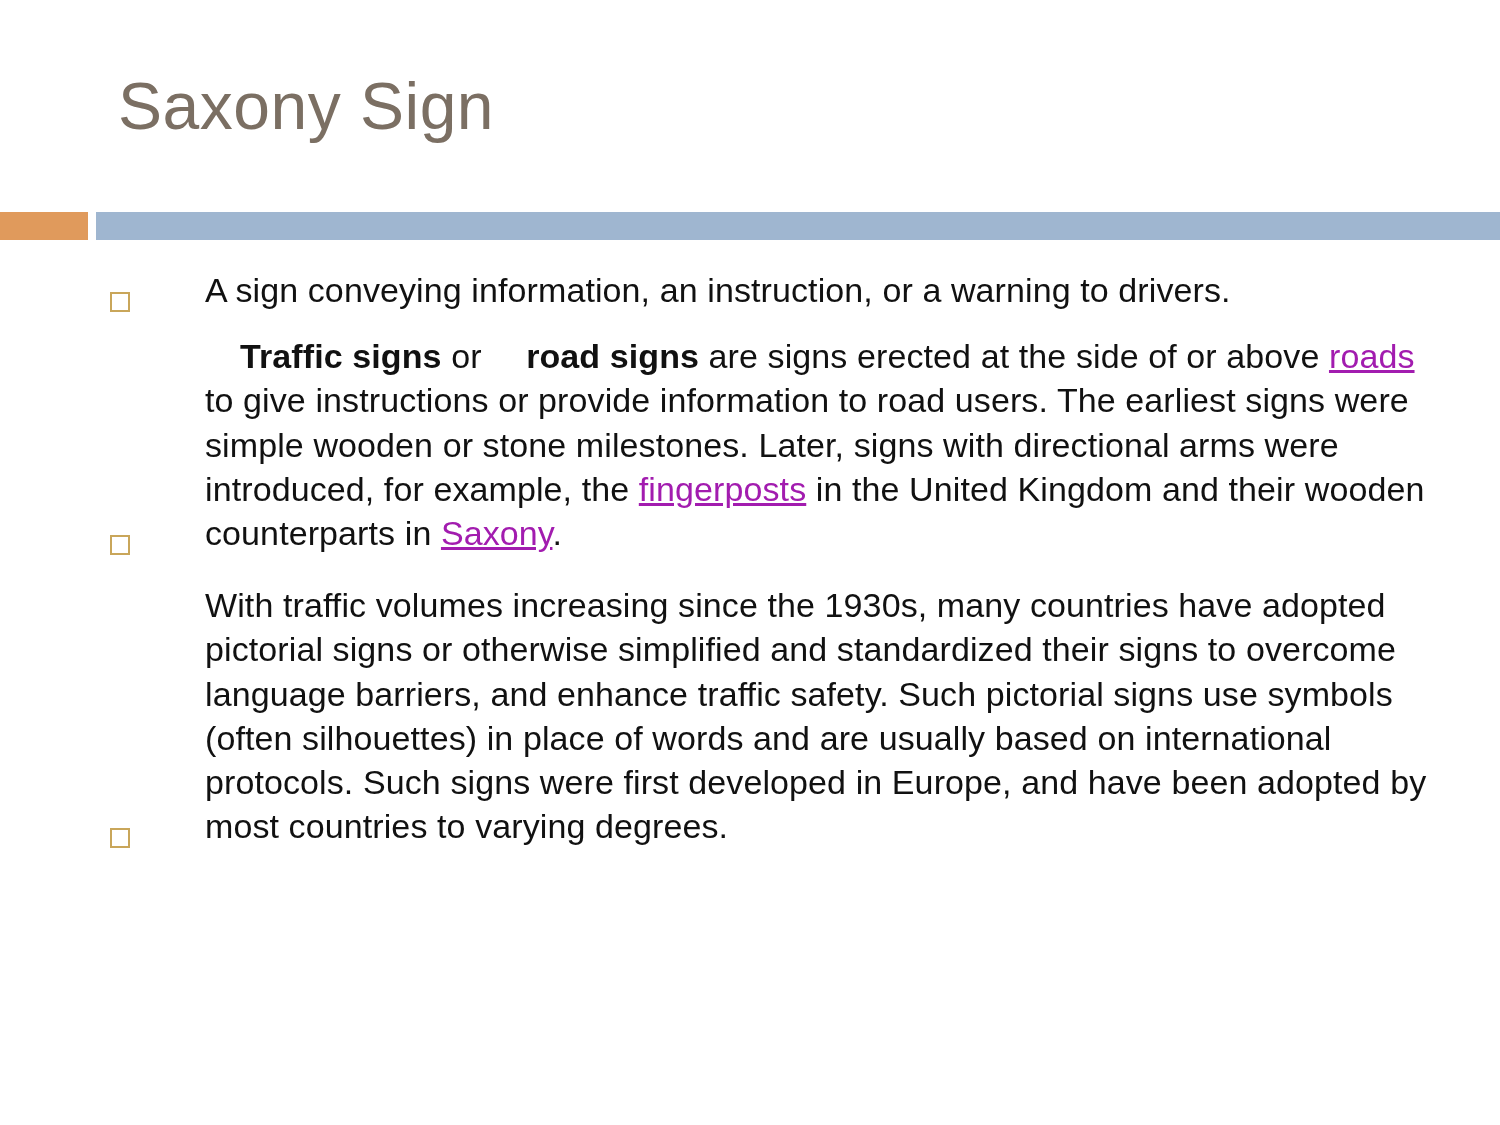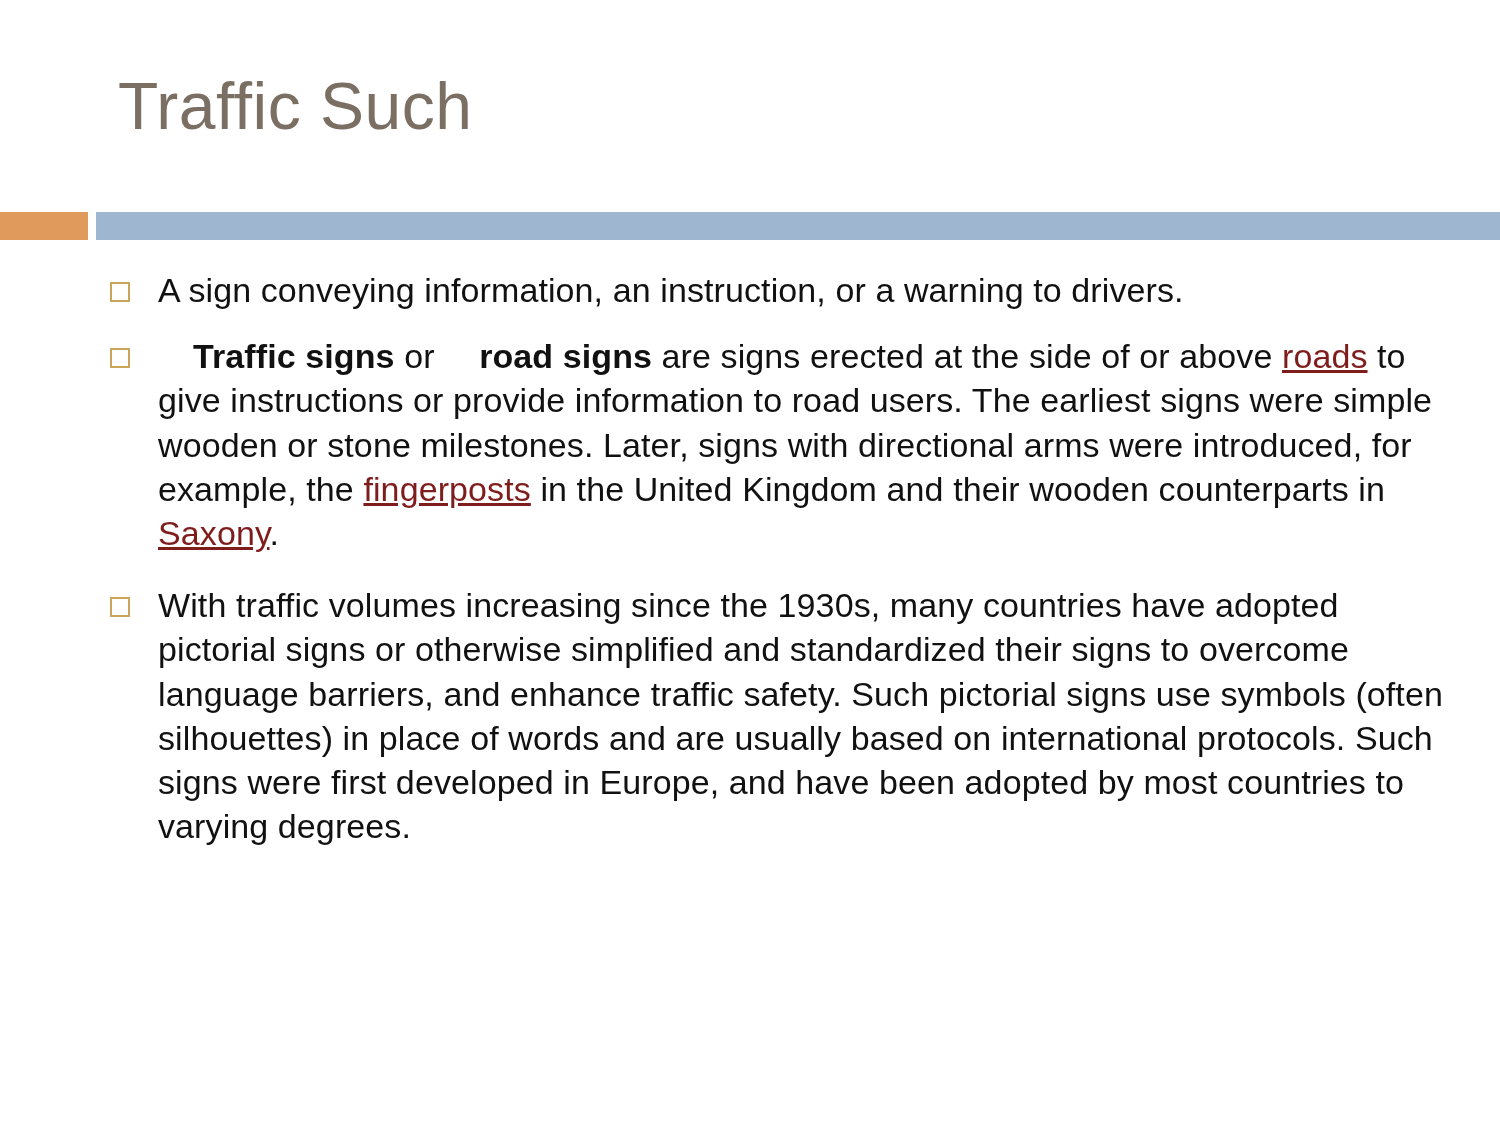--- a/index.html
+++ b/index.html
@@ -53,22 +53,23 @@
     background: #9fb6d0;
   }
   .content {
     position: absolute;
     left: 110px;
     top: 268px;
     width: 1340px;
   }
   .bullet-row {
     display: flex;
-    align-items: flex-start;
+    align-items: flex-end;
     margin-bottom: 16px;
+    gap: 47px;
   }
   .bullet-marker {
     flex: 0 0 auto;
     width: 20px;
     height: 20px;
     border: 2px solid #c9a65a;
     margin-top: 14px;
     margin-right: 28px;
     box-sizing: border-box;
   }
@@ -77,32 +78,32 @@
     font-size: 34px;
     line-height: 1.30;
     color: #111111;
     letter-spacing: 0.1px;
   }
   .bullet-text b {
     font-weight: 700;
     margin-left: 35px;
   }
   .link {
-    color: #7f1d1d;
+    color: #a21caf;
     text-decoration: underline;
   }
   .b1 { margin-bottom: 22px; }
   .b2 { margin-bottom: 28px; }
 </style>
 </head>
 <body>
 
 <div class="slide">
 
-  <div class="slide-title">Traffic Such</div>
+  <div class="slide-title">Saxony Sign</div>
 
   <div class="divider">
     <div class="accent"></div>
     <div class="bar"></div>
   </div>
 
   <div class="content">
 
     <div class="bullet-row b1">
       <div class="bullet-marker"></div>

